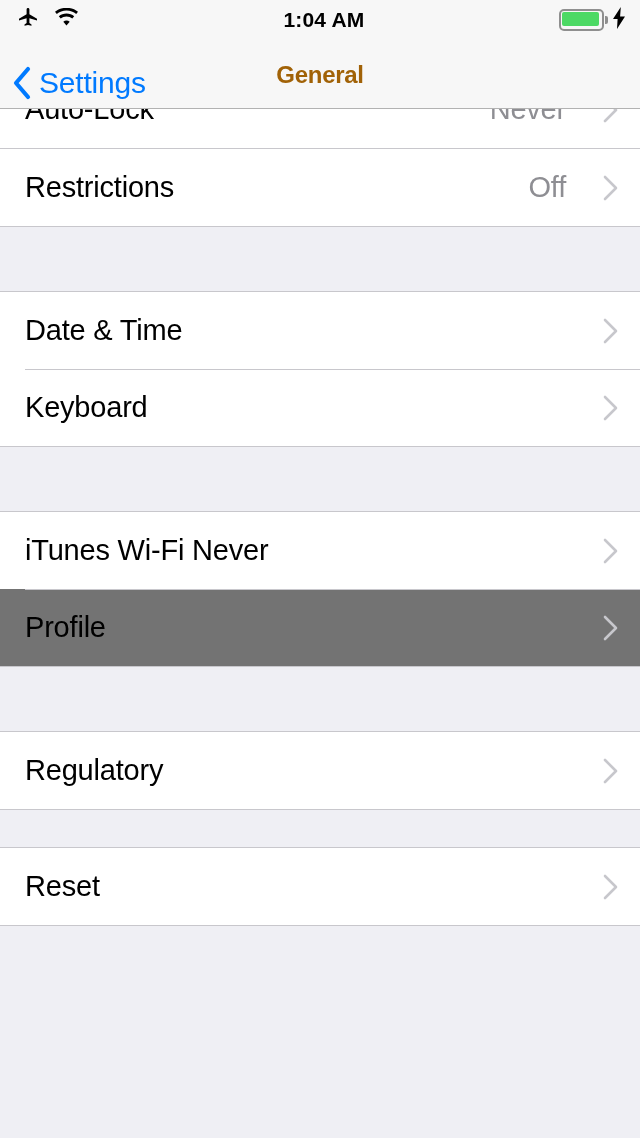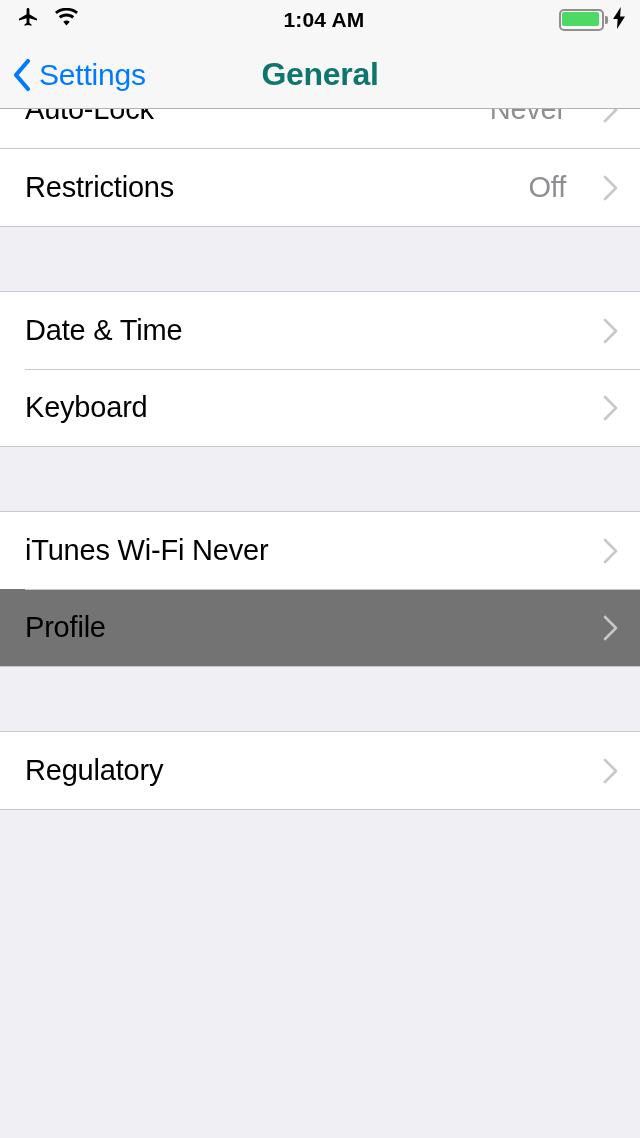--- a/index.html
+++ b/index.html
@@ -30,28 +30,28 @@
                background:#4cd964; border-radius:2px; }
   .batt-cap { position:absolute; left:46px; top:7px; width:3px; height:8px;
               background:rgba(0,0,0,0.42); border-radius:0 2px 2px 0; }
 
   
   .navbar {
     position:relative; height:69px; background:#f7f7f7;
     border-bottom:1px solid #b2b2b2;
   }
   .nav-back {
-    position:absolute; left:12px; top:0; height:69px;
+    position:absolute; left:12px; top:8px; height:69px;
     display:flex; align-items:center; gap:7px; cursor:pointer;
   }
   .nav-back-label { font-size:30px; color:#007aff; letter-spacing:-0.2px; }
   .nav-title {
     position:absolute; left:0; right:0; top:0; height:69px;
     display:flex; align-items:center; justify-content:center;
-    font-size:32px; font-weight:bold; color:#0f766e; letter-spacing:-0.3px;
+    font-size:24px; font-weight:bold; color:#a16207; letter-spacing:-0.3px;
   }
 
   
   .table { position:relative; }
   .group { background:#ffffff; border-top:1px solid #c8c7cc; border-bottom:1px solid #c8c7cc; }
   .gap { height:64px; background:#efeff4; }
   .gap.small { height:37px; }
 
   .row {
     position:relative; display:flex; align-items:center;
@@ -192,15 +192,25 @@
         <div class="row">
           <span class="row-title">Regulatory</span>
           <span class="chev">
             <svg width="16" height="26" viewBox="0 0 16 26">
               <path fill="none" stroke="#c7c7cc" stroke-width="2.6" stroke-linecap="round" stroke-linejoin="round" d="M3 2l11 11L3 24"></path>
             </svg>
           </span>
         </div>
       </div>
       <div class="gap small"></div>
+      <div class="group">
+        <div class="row">
+          <span class="row-title">Reset</span>
+          <span class="chev">
+            <svg width="16" height="26" viewBox="0 0 16 26">
+              <path fill="none" stroke="#c7c7cc" stroke-width="2.6" stroke-linecap="round" stroke-linejoin="round" d="M3 2l11 11L3 24"></path>
+            </svg>
+          </span>
+        </div>
+      </div>
     </div>
 
 </div>
 
 </body></html>

